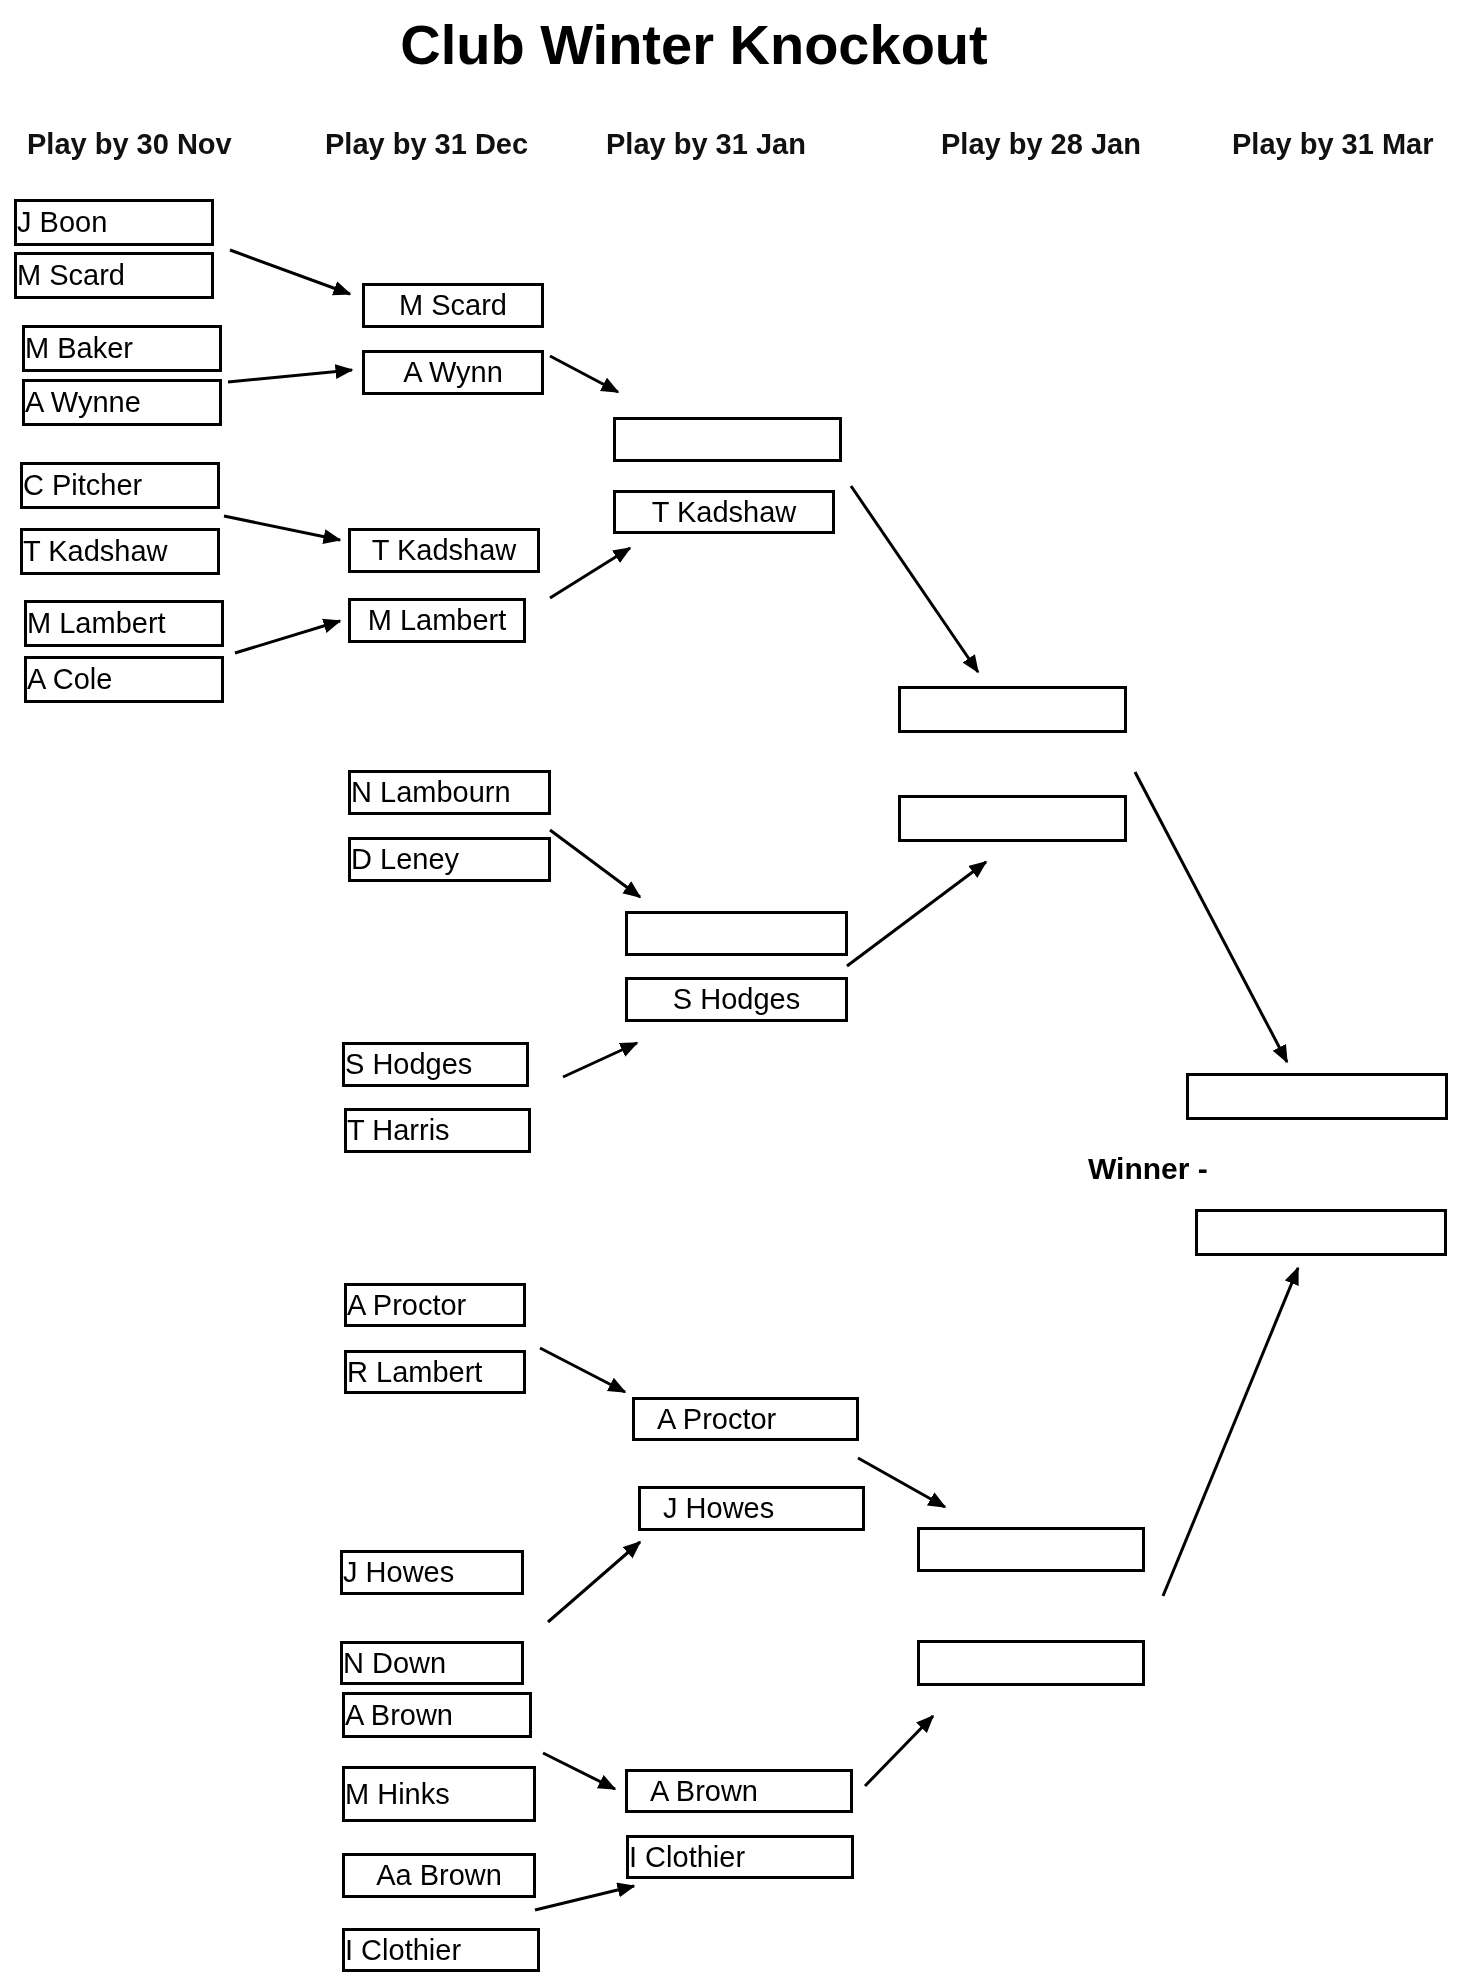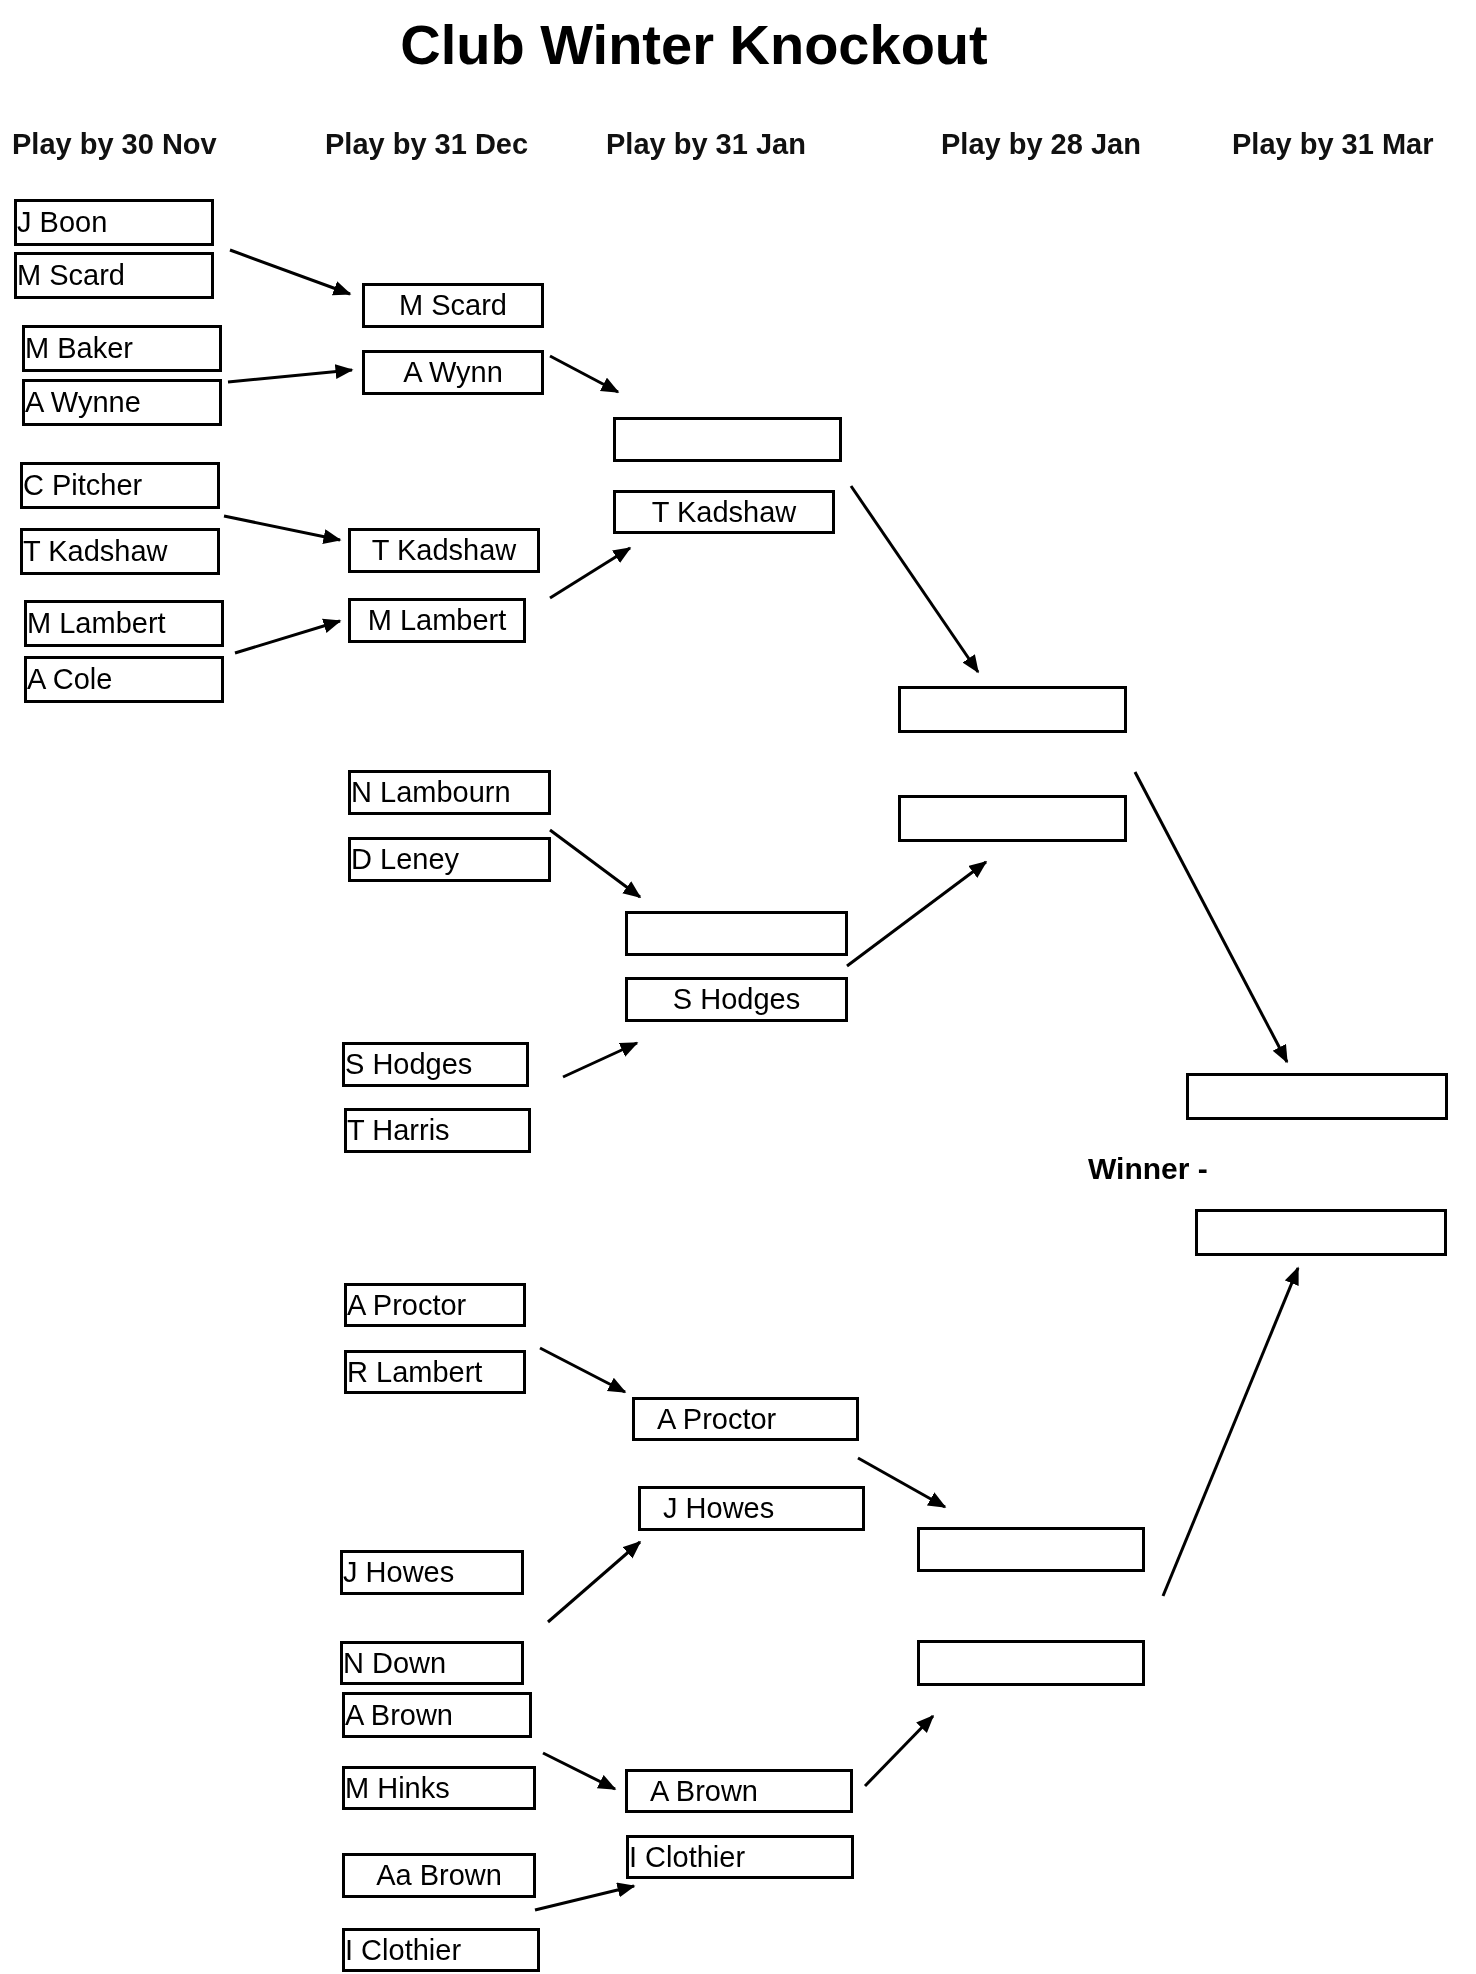--- a/index.html
+++ b/index.html
@@ -35,21 +35,21 @@
   #arrow-layer { position:absolute; left:0; top:0; }
   #arrow-layer line { stroke:#000; stroke-width:3; }
 </style>
 </head>
 <body>
 
 <div id="canvas">
 
   <h1 id="page-title">Club Winter Knockout</h1>
 
-  <span class="hdr" style="left:12px">Play by 30 Nov</span>
+  <span class="hdr" style="left:27px">Play by 30 Nov</span>
   <span class="hdr" style="left:325px">Play by 31 Dec</span>
   <span class="hdr" style="left:606px">Play by 31 Jan</span>
   <span class="hdr" style="left:941px">Play by 28 Jan</span>
   <span class="hdr" style="left:1232px">Play by 31 Mar</span>
 
   <svg id="arrow-layer" width="1476" height="1974" viewBox="0 0 1476 1974">
     <defs>
       <marker id="ah" markerWidth="7" markerHeight="6" refX="5.5" refY="2.5" orient="auto" markerUnits="strokeWidth">
         <path d="M0,0 L6,2.5 L0,5 Z" fill="#000"></path>
       </marker>
@@ -89,21 +89,21 @@
   <div class="box center" style="left:348px;top:598px;width:178px;height:45px">M Lambert</div>
   <div class="box" style="left:348px;top:770px;width:203px;height:45px">N Lambourn</div>
   <div class="box" style="left:348px;top:837px;width:203px;height:45px">D Leney</div>
   <div class="box" style="left:342px;top:1042px;width:187px;height:45px">S Hodges</div>
   <div class="box" style="left:344px;top:1108px;width:187px;height:45px">T Harris</div>
   <div class="box" style="left:344px;top:1283px;width:182px;height:44px">A Proctor</div>
   <div class="box" style="left:344px;top:1350px;width:182px;height:44px">R Lambert</div>
   <div class="box" style="left:340px;top:1550px;width:184px;height:45px">J Howes</div>
   <div class="box" style="left:340px;top:1641px;width:184px;height:44px">N Down</div>
   <div class="box" style="left:342px;top:1692px;width:190px;height:46px">A Brown</div>
-  <div class="box" style="left:342px;top:1766px;width:194px;height:44px">M Hinks</div>
+  <div class="box" style="left:342px;top:1766px;width:194px;height:56px">M Hinks</div>
   <div class="box center" style="left:342px;top:1853px;width:194px;height:45px">Aa Brown</div>
   <div class="box" style="left:342px;top:1928px;width:198px;height:44px">I Clothier</div>
 
   <div class="box" style="left:613px;top:417px;width:229px;height:45px"></div>
   <div class="box center" style="left:613px;top:490px;width:222px;height:44px">T Kadshaw</div>
   <div class="box" style="left:625px;top:911px;width:223px;height:45px"></div>
   <div class="box center" style="left:625px;top:977px;width:223px;height:45px">S Hodges</div>
   <div class="box pad20" style="left:632px;top:1397px;width:227px;height:44px">A Proctor</div>
   <div class="box pad20" style="left:638px;top:1486px;width:227px;height:45px">J Howes</div>
   <div class="box pad20" style="left:625px;top:1769px;width:228px;height:44px">A Brown</div>

